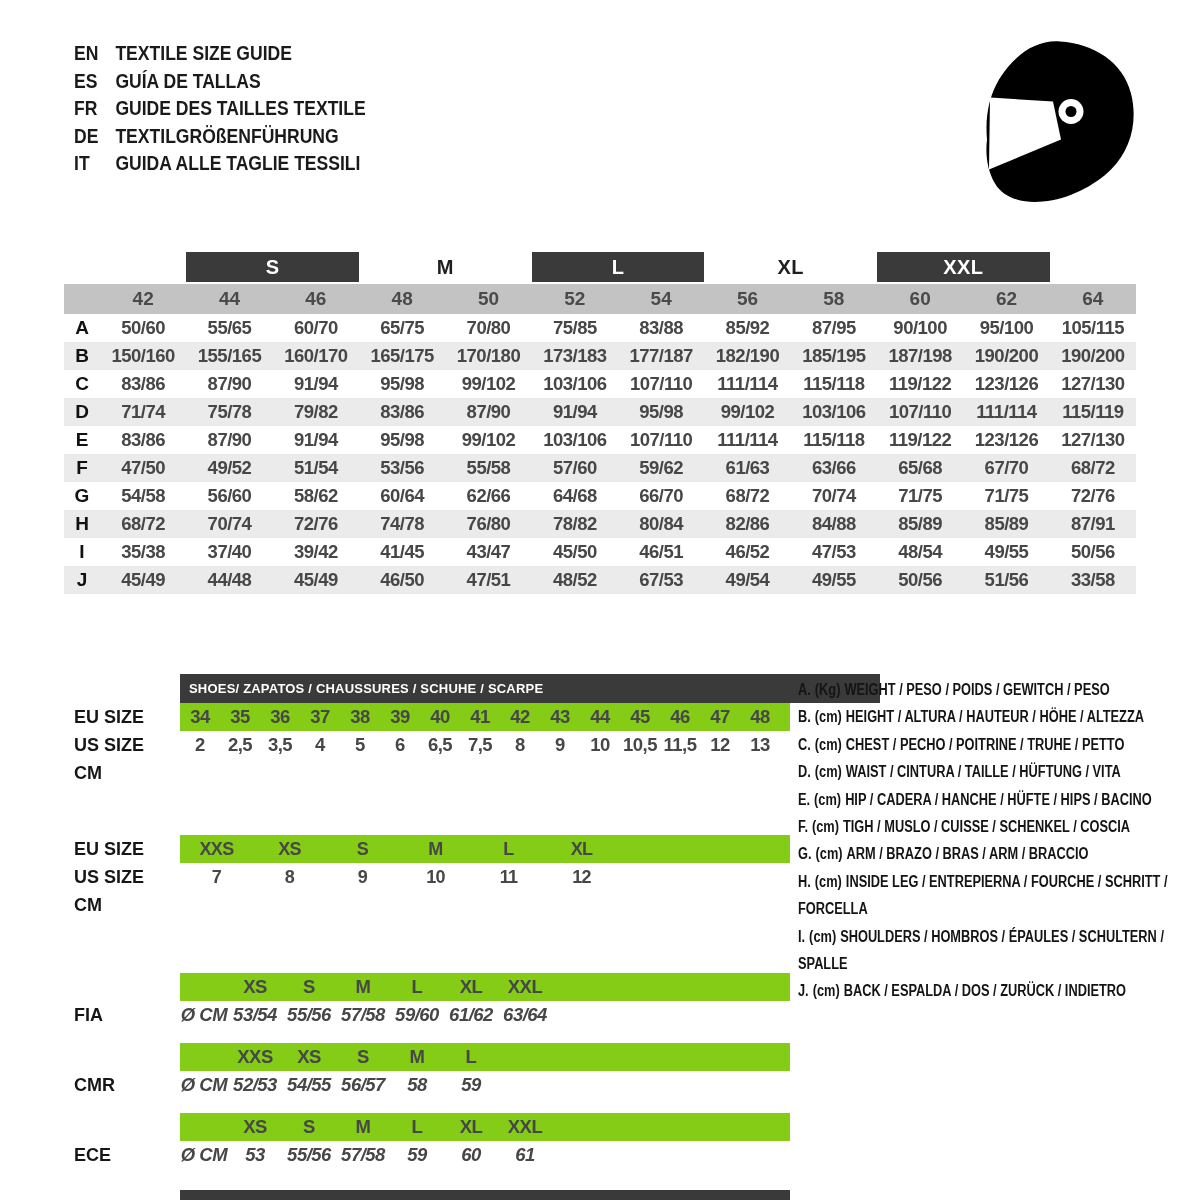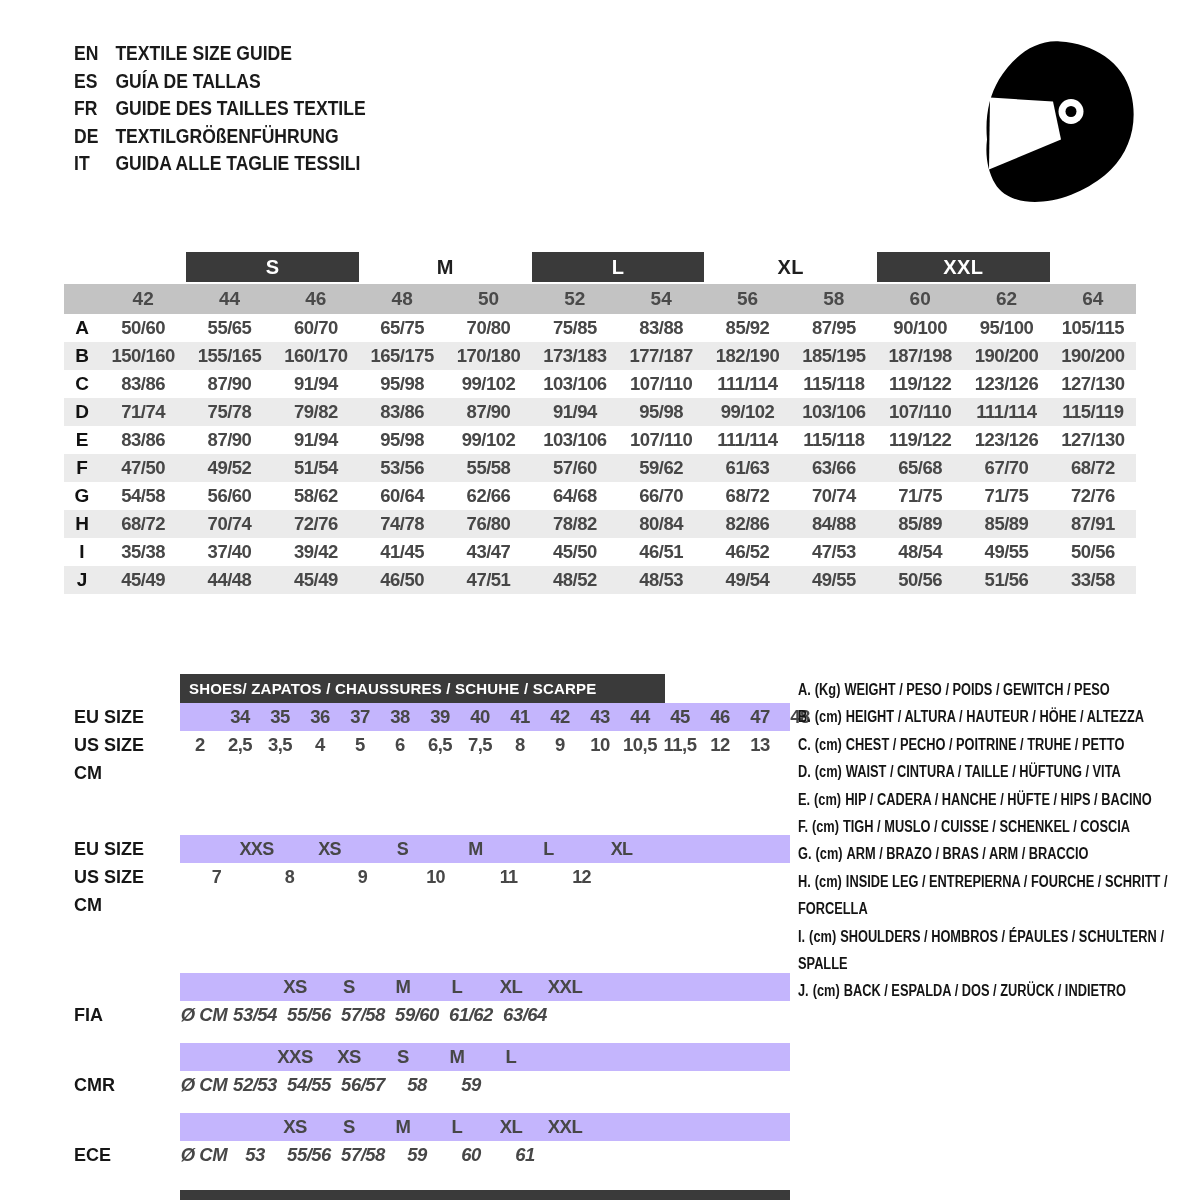--- a/index.html
+++ b/index.html
@@ -21,25 +21,25 @@
   .grp{grid-row:1;display:flex;align-items:center;justify-content:center;font-size:20px;letter-spacing:.5px;color:#1f1f1f;}
   .grp.bar{background:#3a3a3a;color:#ffffff;}
   #col-band{height:30px;line-height:30px;background:#c3c3c3;}
   .band-cell{text-align:center;font-size:19px;color:#4a4a4a;}
   .trow{height:28px;line-height:28px;}
   .trow.stripe{background:#ebebeb;}
   .rlabel{text-align:center;font-size:19px;color:#111111;}
   .tcell{text-align:center;font-size:18.5px;color:#474747;letter-spacing:-.5px;white-space:nowrap;}
 
   
-  .section-header{position:absolute;left:180px;width:485px;height:29px;background:#3a3a3a;color:#ffffff;
-                  font-size:15px;line-height:29px;padding-left:9px;box-sizing:border-box;white-space:nowrap;letter-spacing:.2px;}
+  .section-header{position:absolute;left:180px;width:700px;height:29px;background:#3a3a3a;color:#ffffff;
+                  font-size:13px;line-height:29px;padding-left:9px;box-sizing:border-box;white-space:nowrap;letter-spacing:.2px;}
   .srows{position:absolute;left:180px;width:610px;}
   .srow{height:28px;line-height:28px;}
-  .srow.stripe{background:#c4b5fd;padding-left:40px;}
+  .srow.stripe{background:#84cc16;}
   .shoes-grid{display:grid;grid-template-columns:repeat(15,40px);}
   .gloves-grid{display:grid;grid-template-columns:repeat(6,73px);}
   .helm-grid{display:grid;grid-template-columns:48px repeat(6,54px);}
   .scell{text-align:center;font-size:18.5px;color:#474747;letter-spacing:-.5px;white-space:nowrap;}
   .gloves-grid .scell{font-size:18px;letter-spacing:-.7px;}
   .hgap{margin-bottom:14px;font-style:italic;}
   .side-label{position:absolute;left:74px;height:28px;line-height:28px;font-size:18px;color:#161616;white-space:nowrap;}
 
   
   .legend{position:absolute;left:798px;top:676px;width:478px;transform:scaleX(.8);transform-origin:left top;}
@@ -255,21 +255,21 @@
           <div class="tcell">50/56</div>
         </div>
         <div class="trow tgrid stripe">
           <div class="rlabel">J</div>
           <div class="tcell">45/49</div>
           <div class="tcell">44/48</div>
           <div class="tcell">45/49</div>
           <div class="tcell">46/50</div>
           <div class="tcell">47/51</div>
           <div class="tcell">48/52</div>
-          <div class="tcell">48/53</div>
+          <div class="tcell">67/53</div>
           <div class="tcell">49/54</div>
           <div class="tcell">49/55</div>
           <div class="tcell">50/56</div>
           <div class="tcell">51/56</div>
           <div class="tcell">33/58</div>
         </div>
       </div>
   </div>
 
   <div class="section-header" style="top:674px">SHOES/ ZAPATOS / CHAUSSURES / SCHUHE / SCARPE</div>

